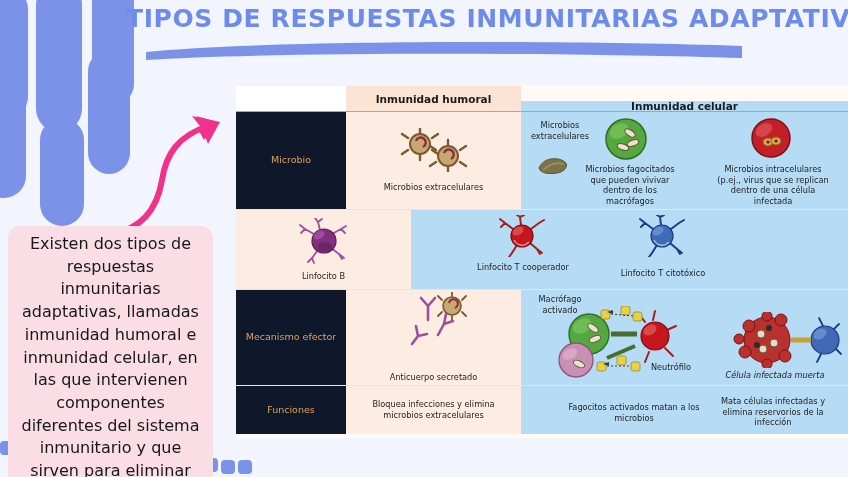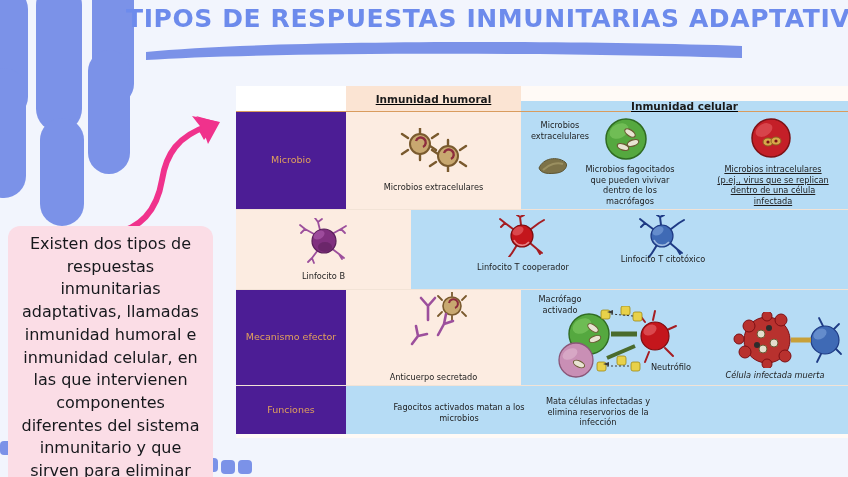--- a/index.html
+++ b/index.html
@@ -38,41 +38,41 @@
     font-family: "DejaVu Sans", sans-serif;
   }
 
   
   #table {
     position: absolute; left: 236px; top: 86px;
     width: 612px; height: 352px;
     display: flex; flex-direction: column;
     background: #fffaf6;
   }
-  .thead { display: flex; height: 26px; border-bottom: 1.4px solid #d99c5e; text-decoration: underline; }
+  .thead { display: flex; height: 26px; border-bottom: 1.4px solid #d99c5e; }
   .th-blank { width: 110px; background: #ffffff; }
   .th-hum {
     width: 175px; background: #fbe4d3;
     display: flex; align-items: center; justify-content: center;
   }
   .th-cel {
     flex: 1; background: #b6dcf5;
     display: flex; align-items: center; justify-content: center; margin-top: 15px;
   }
   .th-hum span, .th-cel span {
     font-size: 10.5px; font-weight: 700; color: #1b1b1b;
     font-family: "DejaVu Sans", sans-serif;
   }
 
   .trow { display: flex; border-bottom: 1px solid #f2e3d6; }
   .trow:last-child { border-bottom: none; }
   .r1 { height: 98px; } .r2 { height: 80px; } .r3 { height: 96px; } .r4 { height: 48px; }
 
   .cell-label {
-    width: 110px; background: #4c1d95;
+    width: 110px; background: #0f172a;
     display: flex; align-items: center; justify-content: center;
     text-align: center; padding: 0 6px;
   }
   .cell-label span {
     font-size: 9.5px; color: #e0a05c; line-height: 1.35;
     font-family: "DejaVu Sans", sans-serif;
   }
   .cell-hum {
     width: 175px; background: #fcece1;
     position: relative;
@@ -192,21 +192,21 @@
       </svg>
       <div class="cap-lbl" style="left:58px; top:52px; width:102px;">Microbios fagocitados que pueden vivivar dentro de los macrófagos</div>
       <svg class="art-abs" style="left:228px; top:4px;" width="44" height="44" viewBox="0 0 44 44">
         <circle cx="22" cy="22" r="19" fill="#c41f28" stroke="#7d1014" stroke-width="1.5"></circle>
         <ellipse cx="15" cy="14" rx="9" ry="6" fill="#e0545a" opacity=".7" transform="rotate(-30 15 14)"></ellipse>
         <ellipse cx="19" cy="26" rx="5" ry="4" fill="#d8a84a" stroke="#8a6320" stroke-width="1"></ellipse>
         <ellipse cx="27" cy="25" rx="5" ry="4" fill="#d8a84a" stroke="#8a6320" stroke-width="1"></ellipse>
         <circle cx="19" cy="26" r="1.6" fill="#7d1014"></circle>
         <circle cx="27" cy="25" r="1.6" fill="#7d1014"></circle>
       </svg>
-      <div class="cap-lbl" style="left:196px; top:52px; width:112px;text-decoration:underline;">Microbios intracelulares (p.ej., virus que se replican dentro de una célula infectada</div>
+      <div class="cap-lbl" style="left:196px; top:52px; width:112px;">Microbios intracelulares (p.ej., virus que se replican dentro de una célula infectada</div>
     </div>
   </div>
 
   <div class="trow r2">
     <div class="cell-hum">
       <svg class="art" width="52" height="46" viewBox="0 0 52 46">
         <g stroke="#9c4f9c" stroke-width="1.8" fill="none" stroke-linecap="round">
           <path d="M16,16 L7,11 M7,11 L2,7 M7,11 L3,15"></path>
           <path d="M22,12 L20,4 M20,4 L17,0 M20,4 L24,1"></path>
           <path d="M34,16 L43,11 M43,11 L48,8 M43,11 L47,15"></path>
@@ -238,21 +238,21 @@
           <path d="M14,14 L6,8 M6,8 L1,4 M6,8 L2,12"></path>
           <path d="M22,10 L21,2 M21,2 L18,0 M21,2 L25,0"></path>
           <path d="M32,14 L40,8 M40,8 L45,5"></path>
           <path d="M31,28 L38,34 M38,34 L43,38 M38,34 L41,39"></path>
           <path d="M18,30 L13,38 M13,38 L10,42"></path>
         </g>
         <circle cx="23" cy="21" r="11" fill="#3f6ab5" stroke="#1e3a84" stroke-width="1.2"></circle>
         <ellipse cx="19" cy="16" rx="6" ry="4" fill="#7198d4" opacity=".75" transform="rotate(-30 19 16)"></ellipse>
         <path d="M15,25 a9,9 0 0,0 15,2" stroke="#b7cdea" stroke-width="1.6" fill="none" opacity=".8"></path>
       </svg>
-      <div class="cap-lbl" style="left:200px; top:44px; width:104px;text-align:center;">Linfocito T citotóxico</div>
+      <div class="cap-lbl" style="left:200px; top:58px; width:104px;text-align:center;">Linfocito T citotóxico</div>
     </div>
   </div>
 
   <div class="trow r3">
     <div class="cell-label">
       <span>Mecanismo efector</span>
     </div>
     <div class="cell-hum">
       <svg class="art" width="80" height="62" viewBox="0 0 80 62">
         <g stroke="#7a5a2e" stroke-width="1.8" stroke-linecap="round">
@@ -327,19 +327,22 @@
         <path d="M58,28 L78,28" stroke="#c8a038" stroke-width="5"></path>
       </svg>
       <div class="cap-lbl" style="left:202px; top:80px; width:104px;font-style:italic;">Célula infectada muerta</div>
     </div>
   </div>
 
   <div class="trow r4">
     <div class="cell-label">
       <span>Funciones</span>
     </div>
+    <div class="cell-hum">
+      <div class="cap">Bloquea infecciones y elimina microbios extracelulares</div>
+    </div>
     <div class="cell-cel">
       <div class="cap-lbl" style="left:196px; top:10px; width:112px;">Mata células infectadas y elimina reservorios de la infección</div>
       <div class="cap-lbl" style="left:28px; top:16px; width:170px;">Fagocitos activados matan a los microbios</div>
     </div>
   </div>
 
 </div>
 
 </body></html>

